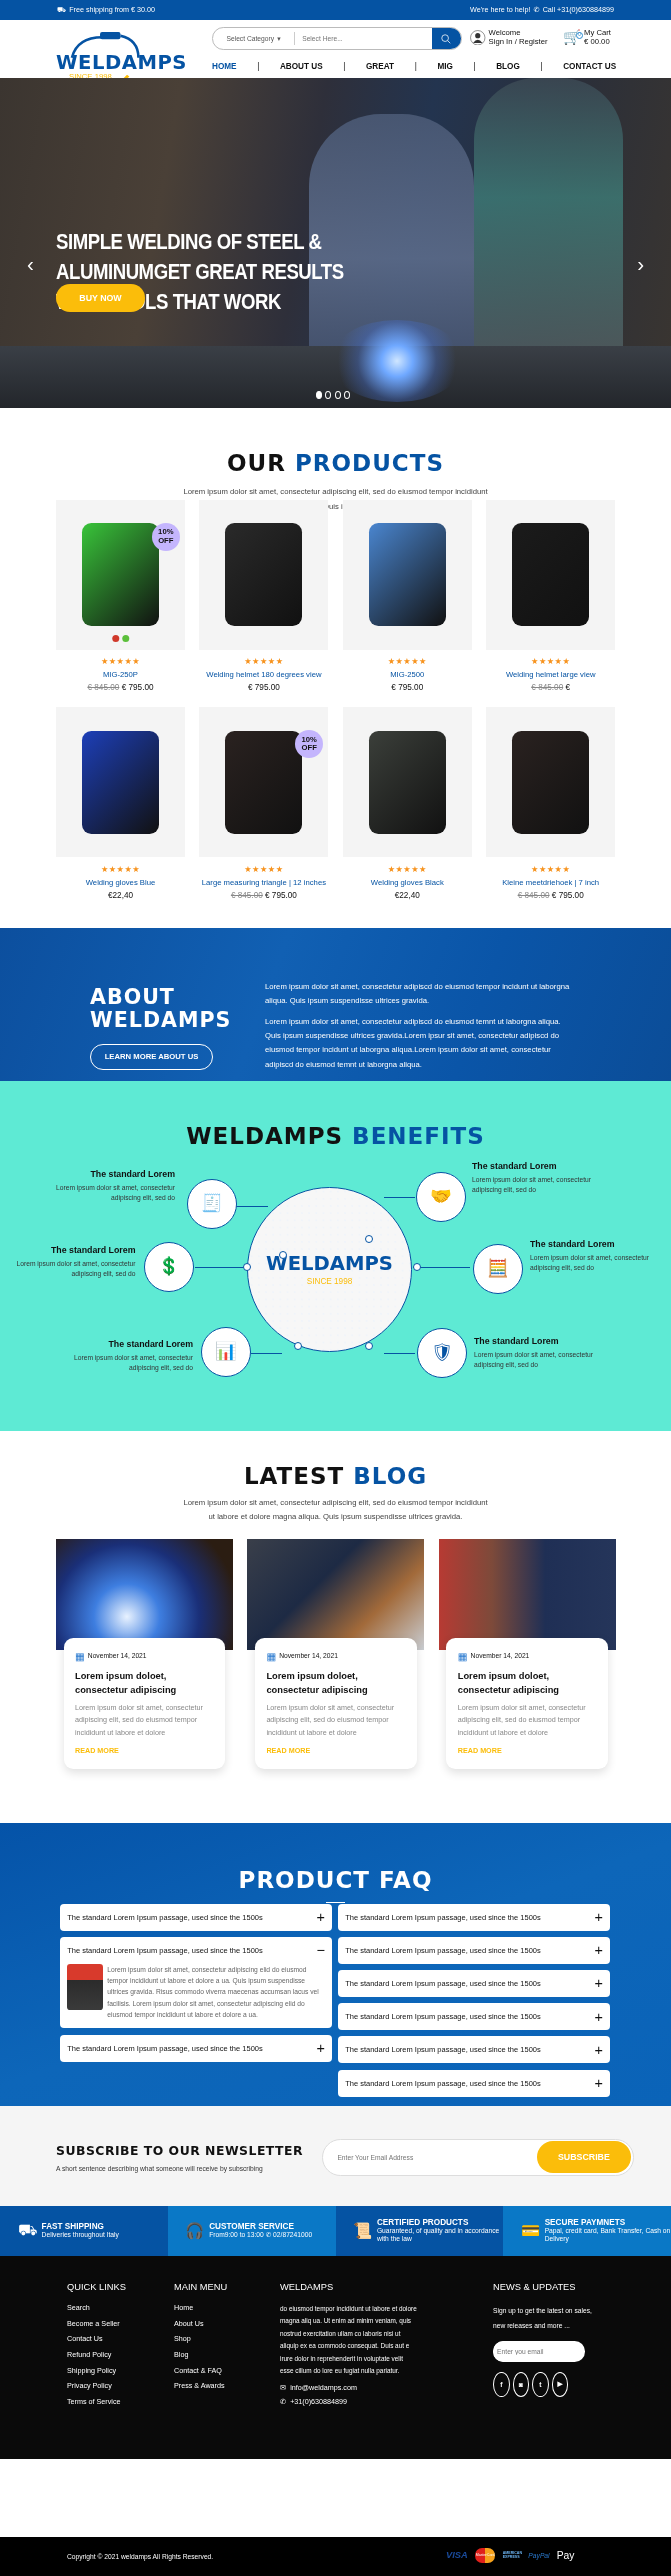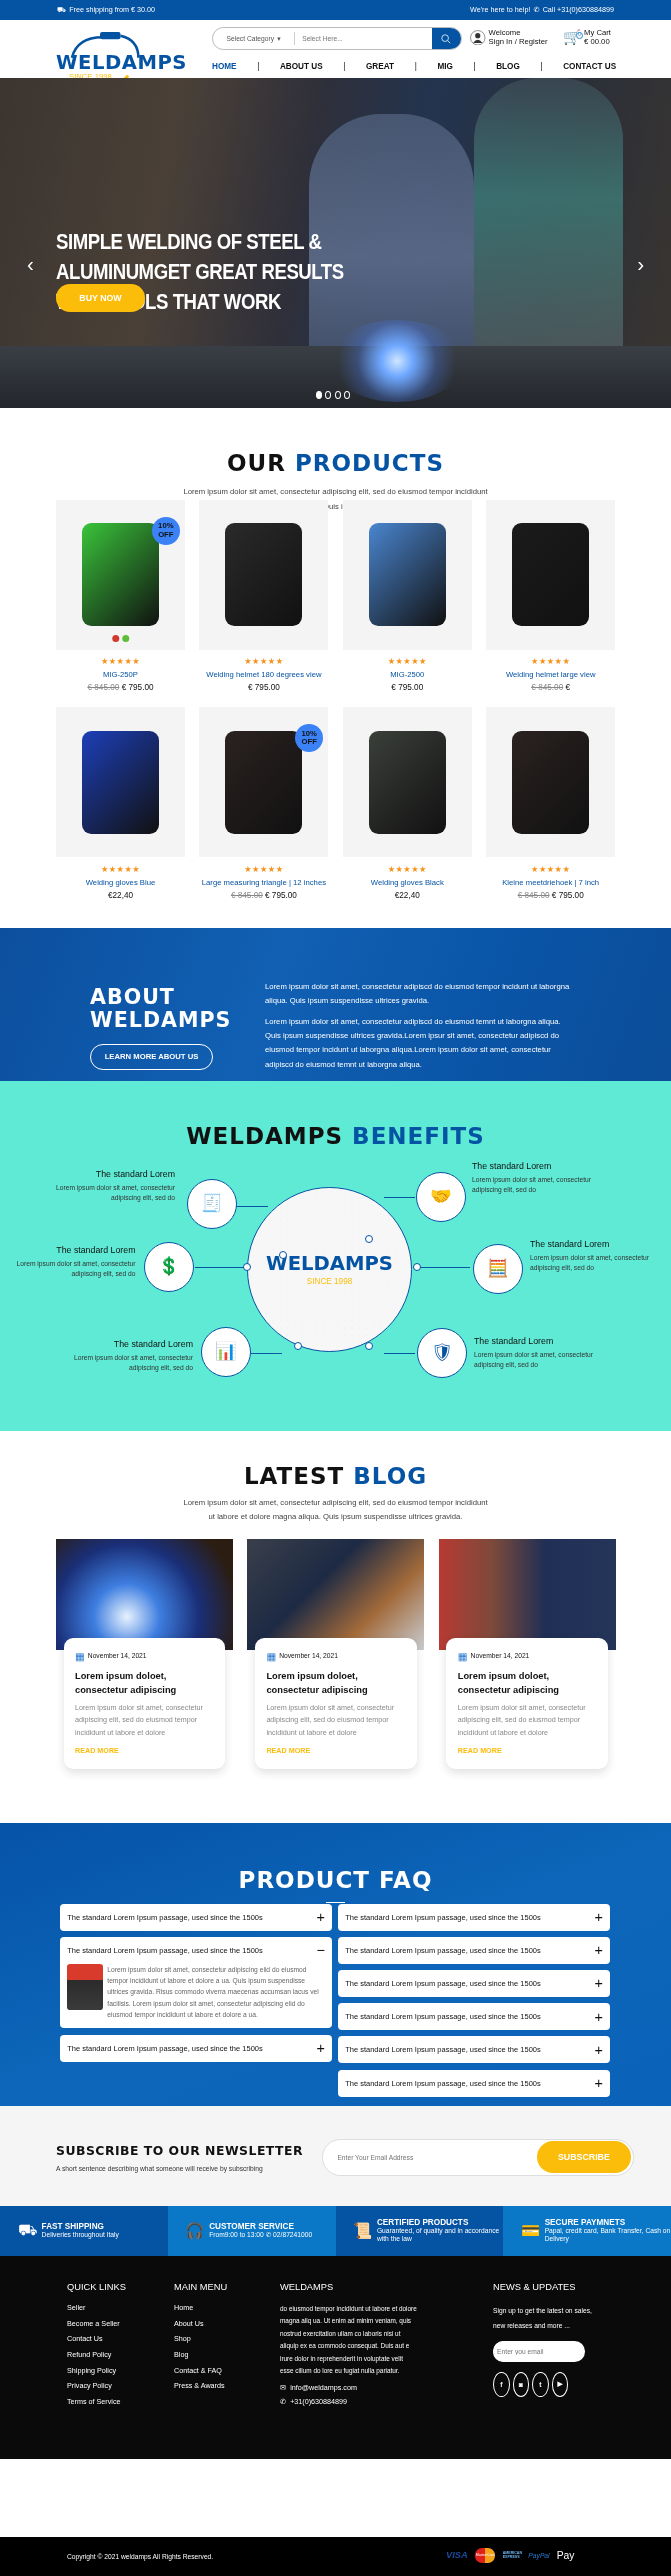--- a/index.html
+++ b/index.html
@@ -35,38 +35,38 @@
 .hero .dots span.on{background:#fff}
 
 .sec-title{text-align:center;font-size:23px;font-weight:bold;letter-spacing:1px;font-family:"DejaVu Sans",sans-serif}
 .sec-title .blue{color:#0553a3}
 .sec-sub{text-align:center;font-size:7.7px;color:#444;line-height:14.4px;width:330px;margin:0 auto}
 
 .products{position:relative;padding-top:15.5px;height:520px}
 .grid{position:absolute;left:56px;top:92px;width:561px;display:grid;grid-template-columns:repeat(4,129px);column-gap:14.4px;row-gap:15.5px}
 .card{text-align:center}
 .card .img{position:relative;height:150px;background:#f4f4f4;display:flex;align-items:center;justify-content:center}
-.badge{position:absolute;right:5.2px;top:17px;width:28px;height:28px;border-radius:50%;background:#3b82f6;font-size:7.7px;font-weight:bold;line-height:8.2px;display:flex;flex-direction:column;align-items:center;justify-content:center}
+.badge{position:absolute;right:5.2px;top:23px;width:28px;height:28px;border-radius:50%;background:#c4b5fd;font-size:7.7px;font-weight:bold;line-height:8.2px;display:flex;flex-direction:column;align-items:center;justify-content:center}
 .stars{color:#f7931e;font-size:8.2px;margin-top:6.2px;letter-spacing:0.5px}
 .pname{color:#0553a3;font-size:7.7px;margin-top:4.1px}
 .price{font-size:8.2px;margin-top:4.1px}
 .price s{color:#888}
 .swatches{position:absolute;bottom:7.2px;left:50%;transform:translateX(-50%);display:flex;gap:3.1px}
 .swatches span{width:7.2px;height:7.2px;border-radius:50%}
 
 .about{position:relative;height:153px;background:linear-gradient(110deg,#0c4f9e 0%,#1160b3 40%,#0a55a8 70%,#0b4d98 100%);overflow:hidden}
 .about h2{position:absolute;left:90px;top:58px;color:#fff;font-size:20.6px;line-height:23px;letter-spacing:1px;font-family:"DejaVu Sans",sans-serif;font-weight:bold}
 .about .learn{position:absolute;left:90px;top:116px;width:123px;height:26px;border:1px solid #fff;border-radius:13px;color:#fff;font-size:7.7px;font-weight:bold;display:flex;align-items:center;justify-content:center;background:transparent}
 .about .txt{position:absolute;left:265px;top:52px;width:309px;color:#fff;font-size:7.7px;line-height:14.4px}
 .about .txt p+p{margin-top:6.2px}
 
 .benefits{position:relative;height:350px;background:#5eead4}
 .benefits .sec-title{padding-top:42px}
 .ben{position:absolute;width:134px}
-.ben h4{font-size:8.8px;font-weight:normal;margin-bottom:4.1px}
+.ben h4{font-size:8.8px;font-weight:bold;margin-bottom:4.1px}
 .ben p{font-size:6.7px;line-height:10.3px;color:#333}
 .ben.right{text-align:right}
 .bcirc{position:absolute;width:50px;height:50px;border:1px solid #0553a3;border-radius:50%;background:#fff;display:flex;align-items:center;justify-content:center}
 .center-circ{position:absolute;left:247px;top:106px;width:165px;height:165px;border:1px solid #0553a3;border-radius:50%;background:radial-gradient(circle,#eef3fa 0.5px,transparent 1px) 0 0/7.2px 7.2px,#f7f7f7;display:flex;flex-direction:column;align-items:center;justify-content:center}
 .node{position:absolute;width:8.2px;height:8.2px;border:1.5px solid #0553a3;border-radius:50%;background:#fff}
 .line{position:absolute;height:1px;background:#0553a3}
 
 .blog{position:relative;height:392px;background:#fff}
 .blog .sec-title{padding-top:32px}
 .bgrid{position:absolute;left:56px;top:108px;display:grid;grid-template-columns:repeat(3,177px);column-gap:14.4px}
@@ -506,21 +506,21 @@
         <h5>SECURE PAYMNETS</h5>
         <p>Papal, credit card, Bank Transfer, Cash on Delivery</p>
       </div>
     </div>
 </div>
 
 <div class="footer">
   <div class="fcol2" style="left:67px">
     <h6>QUICK LINKS</h6>
     <ul id="quick-list">
-        <li>Seller</li>
+        <li>Search</li>
         <li>Become a Seller</li>
         <li>Contact Us</li>
         <li>Refund Policy</li>
         <li>Shipping Policy</li>
         <li>Privacy Policy</li>
         <li>Terms of Service</li>
       </ul>
   </div>
   <div class="fcol2" style="left:174px">
     <h6>MAIN MENU</h6>

